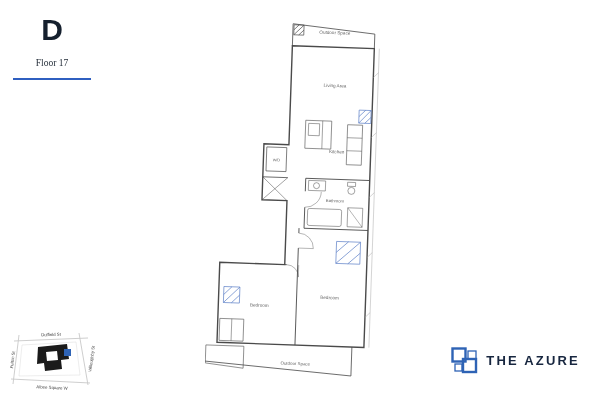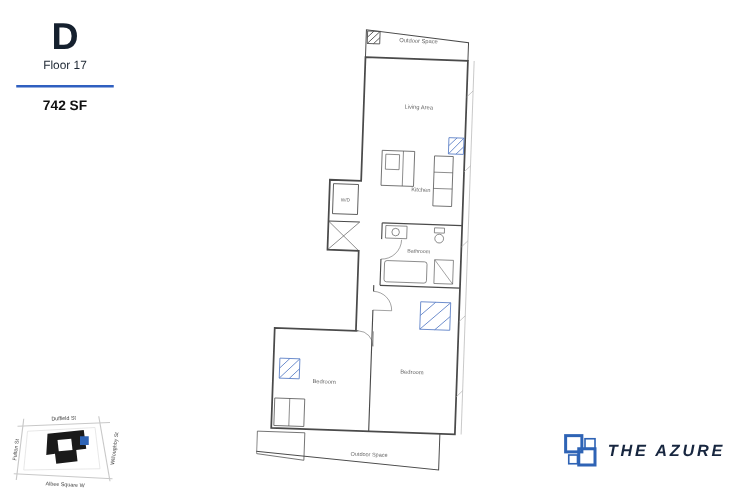--- a/index.html
+++ b/index.html
@@ -2,38 +2,37 @@
 <html><head>
 <meta charset="utf-8">
 <style>
   html,body{margin:0;padding:0;}
   body{
     width:600px;height:400px;position:relative;overflow:hidden;
     background:#ffffff;font-family:"Liberation Sans",sans-serif;
   }
   .unit-info{position:absolute;left:10px;top:14px;width:84px;text-align:center;color:#15202e;}
   .unit-letter{font-size:30px;font-weight:bold;line-height:1.05;}
-  .unit-floor{font-size:9.5px;margin-top:1px;color:#1d2733;}
+  .unit-floor{font-size:9.5px;margin-top:12px;color:#1d2733;font-family:Liberation Serif, serif;}
   .divider{height:2px;background:#2f5fc0;margin:10px 3px 9px 3px;}
   .unit-area{font-size:11px;font-weight:bold;color:#111;}
   .unit-config{font-size:8px;margin-top:3px;color:#222;}
   .floorplan-wrap{position:absolute;left:205px;top:15px;width:185px;height:372px;}
   .keymap-wrap{position:absolute;left:8px;top:328px;width:92px;height:64px;}
   .logo{position:absolute;right:20px;top:347px;display:flex;align-items:center;gap:8px;}
-  .logo-text{font-size:13px;font-weight:bold;letter-spacing:2.2px;color:#17263f;font-style:italic;}
+  .logo-text{font-size:13px;font-weight:bold;letter-spacing:2.2px;color:#17263f;}
   svg text{font-family:"Liberation Sans",sans-serif;}
 </style>
 </head>
 <body>
 
 <div class="unit-info">
   <div class="unit-letter">D</div>
   <div class="unit-floor">Floor 17</div>
   <div class="divider"></div>
-  <div class="unit-area">742 SF</div>
 </div>
 
 <div class="floorplan-wrap">
 <svg width="185" height="372" viewBox="0 0 185 372">
   <g transform="rotate(2 92 185)" fill="none" stroke="#4a4a4a">
 
     <path d="M82,31 L82,9 L164,16.5 L164,31" stroke-width="0.8"></path>
     <g stroke-width="0.7">
       <rect x="83" y="10" width="10" height="10"></rect>
       <path d="M83,20 L93,10 M83,15 L88,10 M88,20 L93,15"></path>

